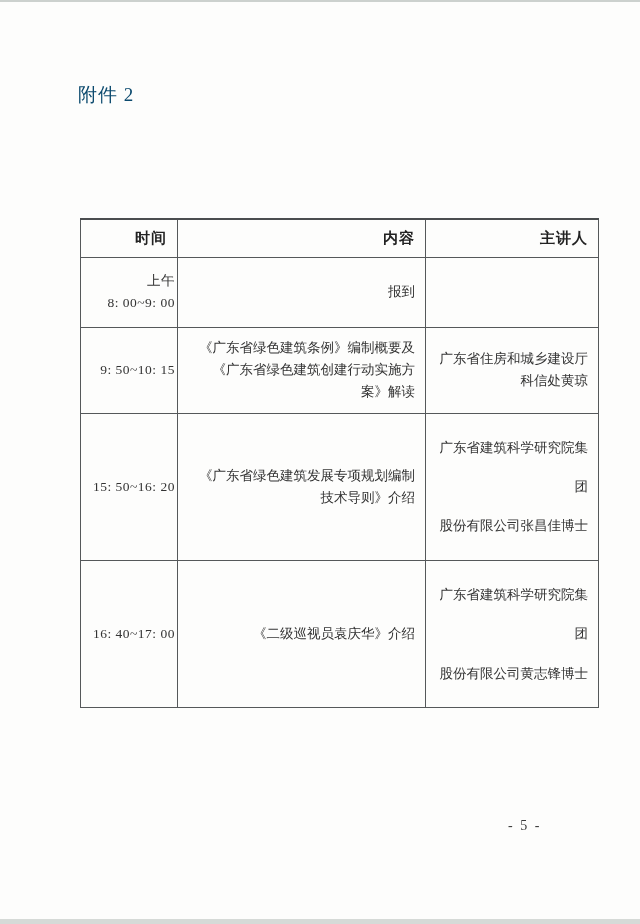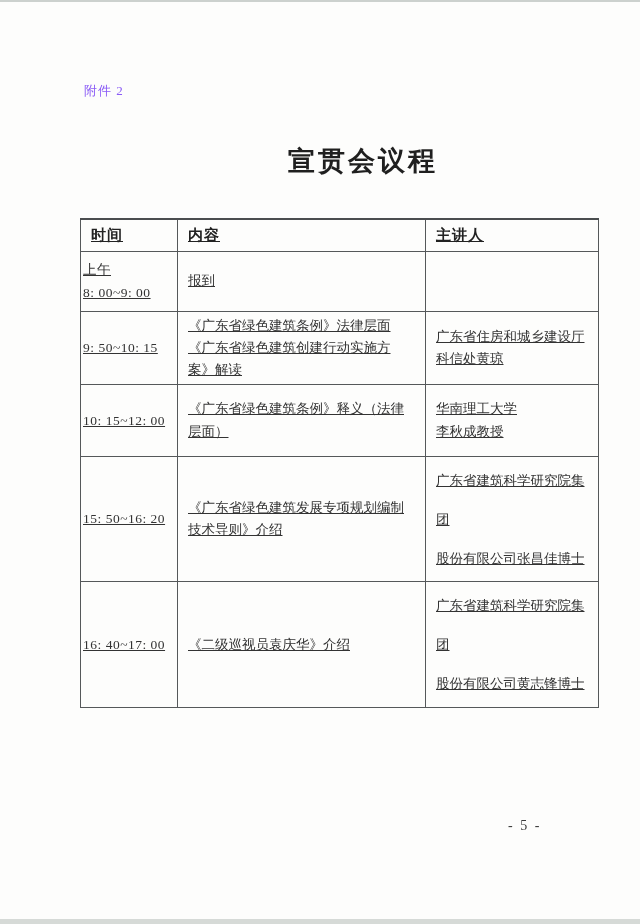--- a/index.html
+++ b/index.html
@@ -15,44 +15,43 @@
   
   .scan-top-edge {
     position: absolute; left: 0; top: 0; width: 640px; height: 2px;
     background: #ccd1ce;
   }
   .scan-bottom-edge {
     position: absolute; left: 0; bottom: 0; width: 640px; height: 5px;
     background: #d6dad7;
   }
   .attachment-label {
-    position: absolute; left: 84px; top: 82px;
-    font-size: 13px; letter-spacing: 1px; color: #8b5cf6;
+    position: absolute; left: 78px; top: 82px;
+    font-size: 19px; letter-spacing: 1px; color: #0c4a6e;
   }
   .doc-title {
     position: absolute; left: 288px; top: 143px; width: 160px;
     font-size: 27px; font-weight: bold; letter-spacing: 3px;
     color: #1f1f1f; white-space: nowrap;
   }
   table.agenda {
     position: absolute; left: 80px; top: 218px;
     width: 518px; height: 490px;
     border-collapse: collapse; table-layout: fixed;
   }
   table.agenda col.c-time    { width: 97px;  }
   table.agenda col.c-content { width: 248px; }
   table.agenda col.c-speaker { width: 173px; }
   table.agenda th, table.agenda td {
     border: 1px solid #55585a;
-    text-align: left; vertical-align: middle;
+    text-align: right; vertical-align: middle;
     padding: 2px 10px;
     font-size: 13.5px; color: #333;
     white-space: pre-line;
     line-height: 1.65;
-    text-decoration: underline;
   }
   table.agenda tr.head th {
     border-top: 2px solid #4a4d4f;
     font-weight: bold; font-size: 15px; color: #222;
     letter-spacing: 1px;
   }
   table.agenda td.time { padding: 2px 2px; letter-spacing: 0.5px; }
   table.agenda td.speaker.wide { line-height: 2.9; }
   .page-number {
     position: absolute; left: 508px; top: 818px;
@@ -60,21 +59,20 @@
   }
 </style>
 </head>
 <body>
 
 <div id="page">
   <div class="scan-top-edge"></div>
 
   <div class="attachment-label">附件 2</div>
 
-  <div class="doc-title">宣贯会议程</div>
 
   <table class="agenda">
     <colgroup>
       <col class="c-time">
         <col class="c-content">
         <col class="c-speaker">
     </colgroup>
     <tbody>
         <tr class="head" style="height:32px;">
       <th>时间</th>
@@ -82,29 +80,23 @@
       <th>主讲人</th>
     </tr>
     <tr style="height:58px;">
       <td class="time">上午
 8: 00~9: 00</td>
       <td class="content">报到</td>
       <td class="speaker"></td>
     </tr>
     <tr style="height:58px;">
       <td class="time">9: 50~10: 15</td>
-      <td class="content">《广东省绿色建筑条例》法律层面《广东省绿色建筑创建行动实施方案》解读</td>
+      <td class="content">《广东省绿色建筑条例》编制概要及《广东省绿色建筑创建行动实施方案》解读</td>
       <td class="speaker">广东省住房和城乡建设厅
 科信处黄琼</td>
-    </tr>
-    <tr style="height:70px;">
-      <td class="time">10: 15~12: 00</td>
-      <td class="content">《广东省绿色建筑条例》释义（法律层面）</td>
-      <td class="speaker">华南理工大学
-李秋成教授</td>
     </tr>
     <tr style="height:73px;">
       <td class="time">15: 50~16: 20</td>
       <td class="content">《广东省绿色建筑发展专项规划编制技术导则》介绍</td>
       <td class="speaker wide">广东省建筑科学研究院集团
 股份有限公司张昌佳博士</td>
     </tr>
     <tr style="height:70px;">
       <td class="time">16: 40~17: 00</td>
       <td class="content">《二级巡视员袁庆华》介绍</td>

